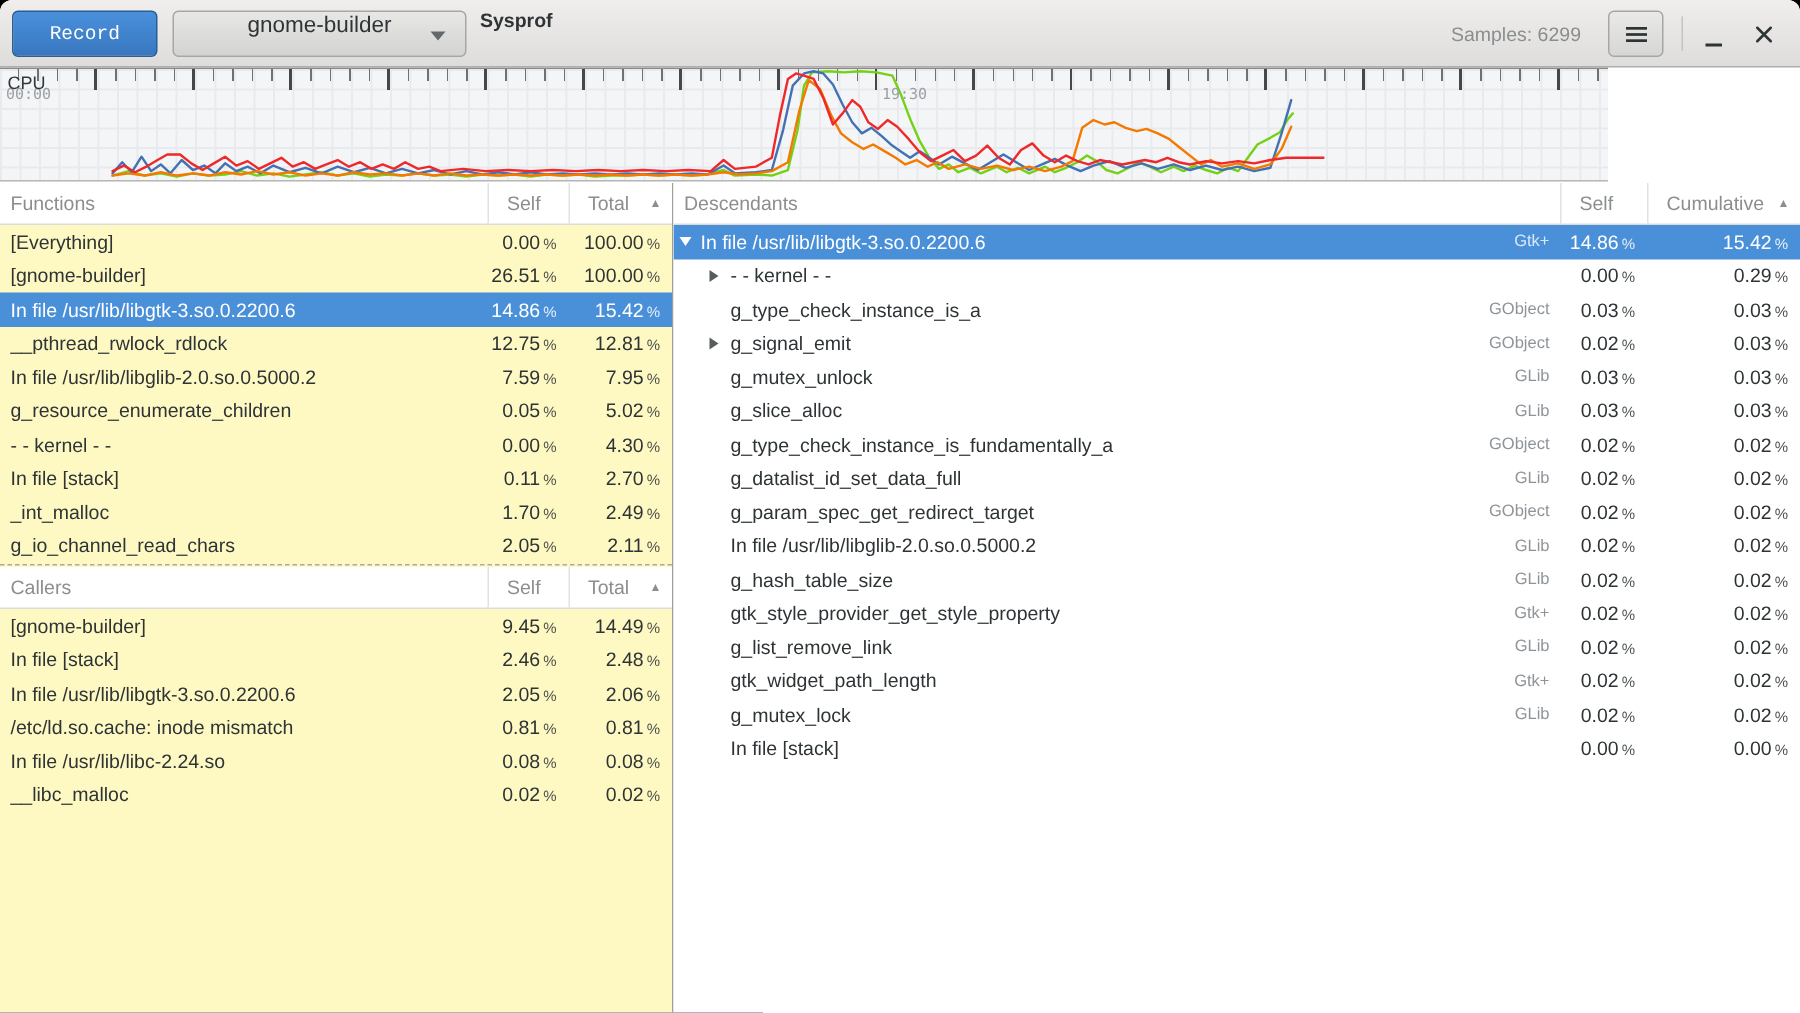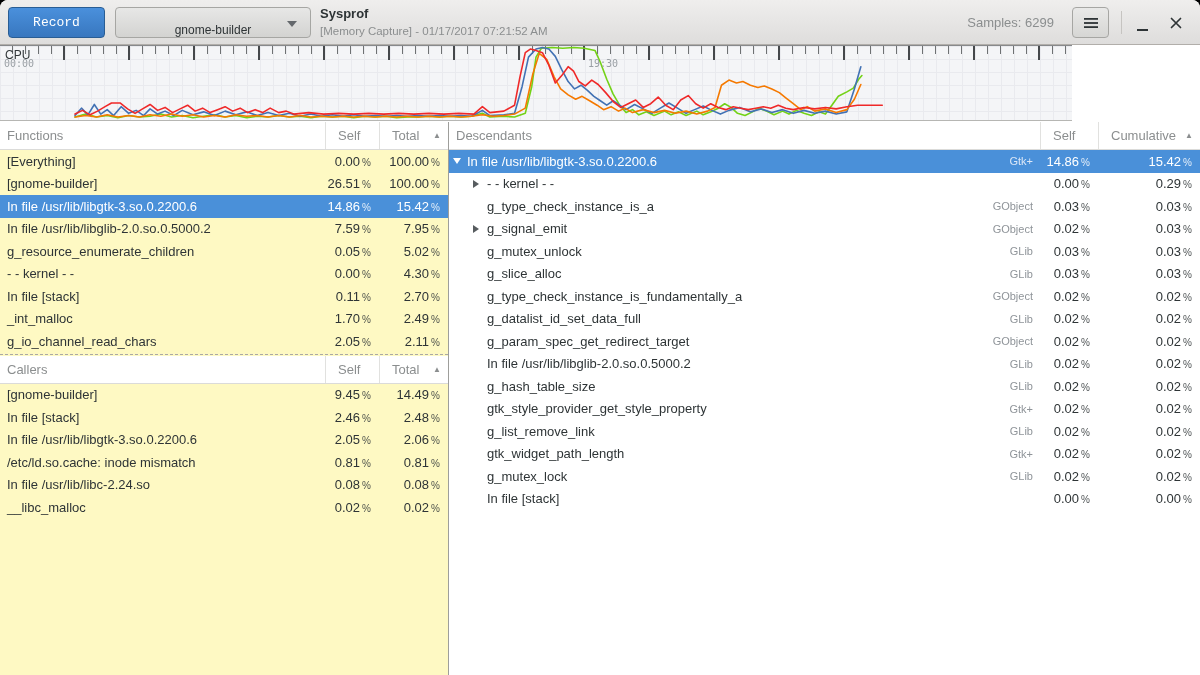--- a/index.html
+++ b/index.html
@@ -8,21 +8,21 @@
   .window{position:relative;width:1200px;height:675px;background:#fff;border-radius:8px 8px 0 0;overflow:hidden}
 
   
   .headerbar{position:absolute;top:0;left:0;right:0;height:45px;
     background:linear-gradient(#efeeed,#dedddc);border-bottom:1px solid #b1aeaa}
   .record{position:absolute;left:8px;top:7px;width:97px;height:31px;border-radius:4px;
     border:1px solid #295d94;background:linear-gradient(#4a90dc,#3877bf);
     color:#fff;font-size:13px;font-family:Liberation Mono, monospace;cursor:pointer}
   .combo{position:absolute;left:115px;top:7px;width:196px;height:31px;border-radius:4px;
     border:1px solid #a6a6a3;background:linear-gradient(#e7e7e6,#d3d3d1);
-    display:flex;align-items:flex-end;justify-content:center;font-size:12px;color:#2e3436;cursor:pointer}
+    display:flex;align-items:flex-start;justify-content:center;font-size:15px;color:#2e3436;cursor:pointer}
   .caret{position:absolute;right:13px;top:13px;width:0;height:0;
     border-left:5px solid transparent;border-right:5px solid transparent;border-top:6px solid #64686c}
   .titles{position:absolute;left:320px;right:320px;top:6px;text-align:left;line-height:1.25}
   .title{font-size:13px;font-weight:bold;color:#2e3436}
   .subtitle{font-size:11.5px;color:#8b8e8f;margin-top:2px}
   .samples{position:absolute;right:146px;top:15px;font-size:13px;color:#8b8e8f}
   .menubtn{position:absolute;left:1072px;top:7px;width:37px;height:31px;border-radius:4px;
     border:1px solid #a6a6a3;background:linear-gradient(#e9e9e8,#d6d6d4);cursor:pointer;
     display:flex;align-items:center;justify-content:center}
   .hsep{position:absolute;left:1121px;top:11px;width:1px;height:23px;background:#c6c4c1}
@@ -87,21 +87,20 @@
 <div class="window">
 
   <header class="headerbar">
     <button class="record">Record</button>
     <div class="combo">
       <span>gnome-builder</span>
       <span class="caret"></span>
     </div>
     <div class="titles">
       <div class="title">Sysprof</div>
-      <div class="subtitle">[Memory Capture] - 01/17/2017 07:21:52 AM</div>
     </div>
     <span class="samples">Samples: 6299</span>
     <button class="menubtn">
       <svg width="14" height="12" viewBox="0 0 14 12">
         <rect x="0" y="1" width="14" height="1.8" fill="#2e3436"></rect>
         <rect x="0" y="5.1" width="14" height="1.8" fill="#2e3436"></rect>
         <rect x="0" y="9.2" width="14" height="1.8" fill="#2e3436"></rect>
       </svg>
     </button>
     <span class="hsep"></span>
@@ -153,20 +152,25 @@
             <span class="cname">[gnome-builder]</span>
             <span class="num">26.51<span class="pc">%</span></span>
             <span class="num">100.00<span class="pc">%</span></span>
           </div>
           <div class="trow l selected">
             <span class="cname">In file /usr/lib/libgtk-3.so.0.2200.6</span>
             <span class="num">14.86<span class="pc">%</span></span>
             <span class="num">15.42<span class="pc">%</span></span>
           </div>
           <div class="trow l">
+            <span class="cname">__pthread_rwlock_rdlock</span>
+            <span class="num">12.75<span class="pc">%</span></span>
+            <span class="num">12.81<span class="pc">%</span></span>
+          </div>
+          <div class="trow l">
             <span class="cname">In file /usr/lib/libglib-2.0.so.0.5000.2</span>
             <span class="num">7.59<span class="pc">%</span></span>
             <span class="num">7.95<span class="pc">%</span></span>
           </div>
           <div class="trow l">
             <span class="cname">g_resource_enumerate_children</span>
             <span class="num">0.05<span class="pc">%</span></span>
             <span class="num">5.02<span class="pc">%</span></span>
           </div>
           <div class="trow l">

